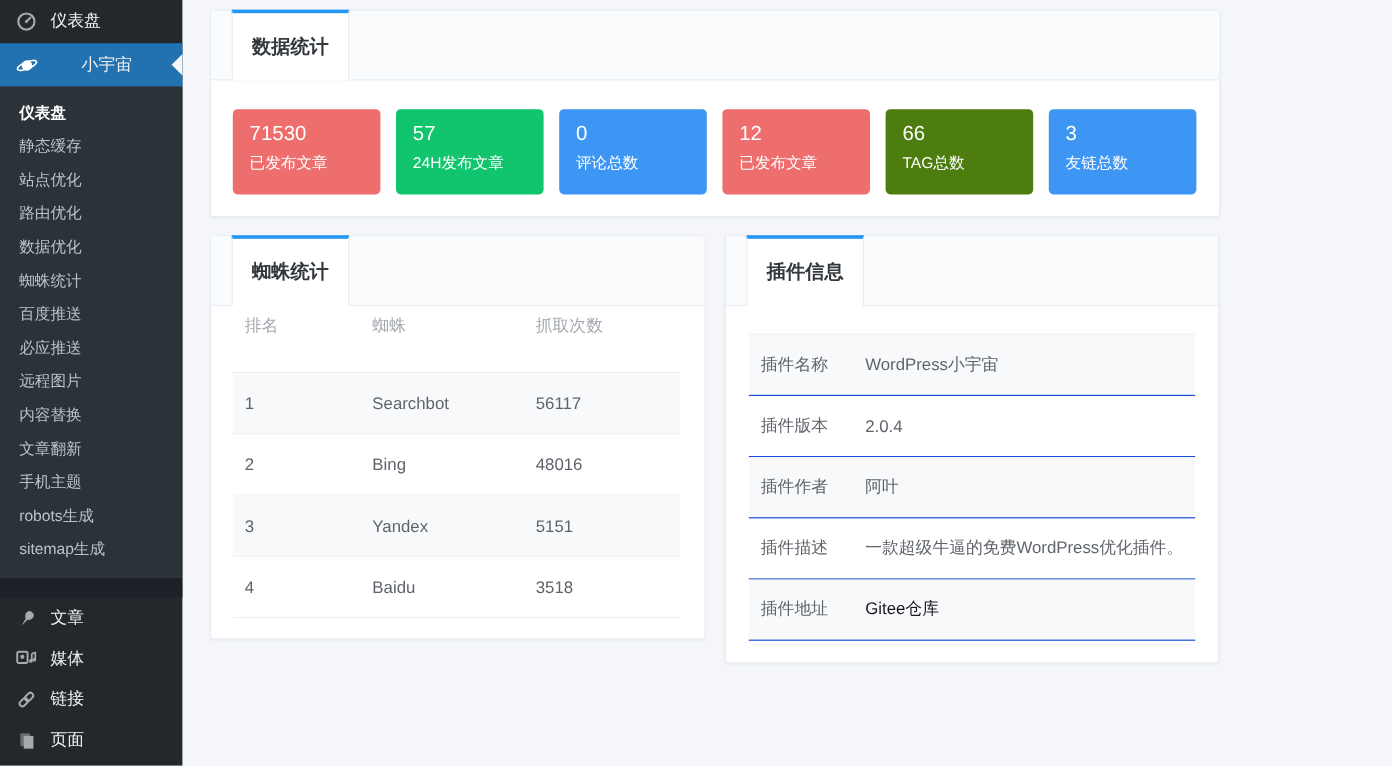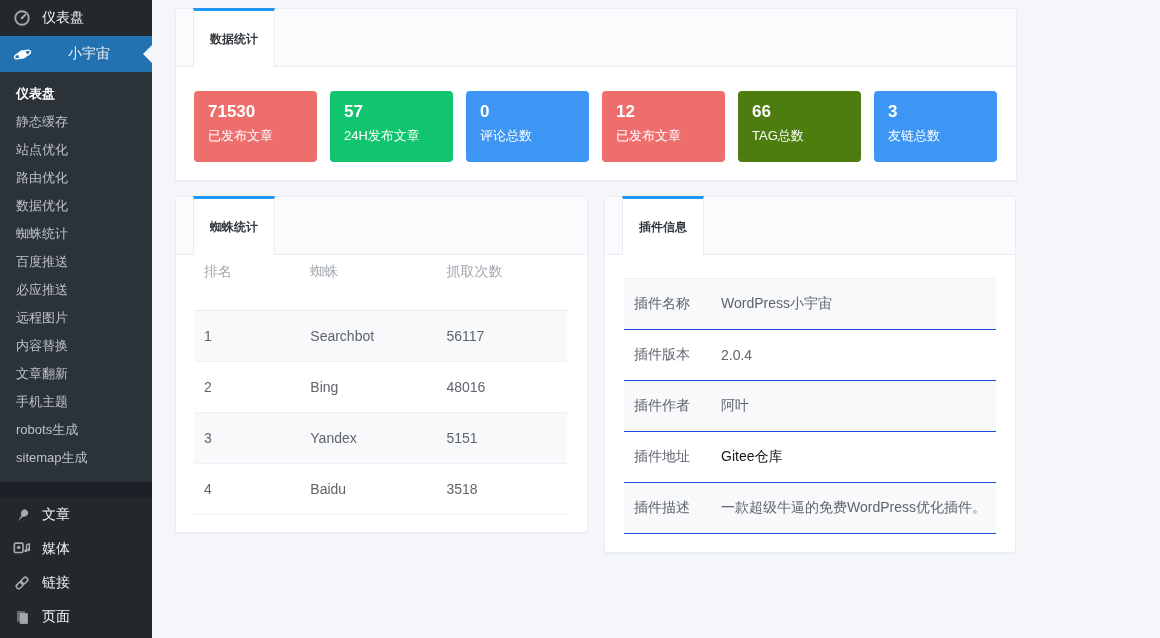--- a/index.html
+++ b/index.html
@@ -47,30 +47,30 @@
   .panel-spider { width:413px; height:337px; }
   .panel-plugin { width:412px; height:357px; }
 
   .tabbar {
     height:58px; background:#fafbfd; border-bottom:1px solid #e9edf2; position:relative;
   }
   .tab {
     position:absolute; left:17px; top:-1px; bottom:-1px; background:#fff;
     border:1px solid #e9edf2; border-top:3px solid #2196f3; border-bottom:none;
     padding:0 16px; display:flex; align-items:center;
-    font-weight:bold; font-size:12px; color:#33383d; cursor:pointer;
+    font-weight:bold; font-size:16px; color:#33383d; cursor:pointer;
   }
 
   
   .cards { display:flex; gap:13px; padding:24px 0 0 18px; }
   .card {
     width:123px; height:71px; border-radius:4px; color:#fff;
     padding:11px 0 0 14px;
   }
-  .card-num { font-size:17px; font-weight:bold; line-height:20px; }
+  .card-num { font-size:17px; font-weight:normal; line-height:20px; }
   .card-label { font-size:13px; margin-top:5px; }
 
   
   .tbl { margin:8px 20px 0 18px; }
   .thead { display:flex; height:48px; align-items:flex-start; color:#a3a8b0; font-size:14px; border-bottom:1px solid #e9ecf2; }
   .trow { display:flex; height:51px; align-items:center; font-size:14px; color:#5f646b; border-bottom:1px solid #eef1f5; }
   .tbody .trow:nth-of-type(odd) { background:#f8f9fb; }
   .c1 { width:28.5%; padding-left:10px; }
   .c2 { width:36.5%; padding-left:10px; }
   .c3 { flex:1; padding-left:10px; }
@@ -262,25 +262,25 @@
             <div class="pvalue">WordPress小宇宙</div>
           </div>
           <div class="prow">
             <div class="plabel">插件版本</div>
             <div class="pvalue">2.0.4</div>
           </div>
           <div class="prow">
             <div class="plabel">插件作者</div>
             <div class="pvalue">阿叶</div>
           </div>
+          <div class="prow">
+            <div class="plabel">插件描述</div>
+            <div class="pvalue">一款超级牛逼的免费WordPress优化插件。</div>
+          </div>
           <div class="prow link">
             <div class="plabel">插件地址</div>
             <div class="pvalue">Gitee仓库</div>
           </div>
-          <div class="prow">
-            <div class="plabel">插件描述</div>
-            <div class="pvalue">一款超级牛逼的免费WordPress优化插件。</div>
-          </div>
       </div>
     </div>
   </div>
 
 </div>
 
 </body></html>

